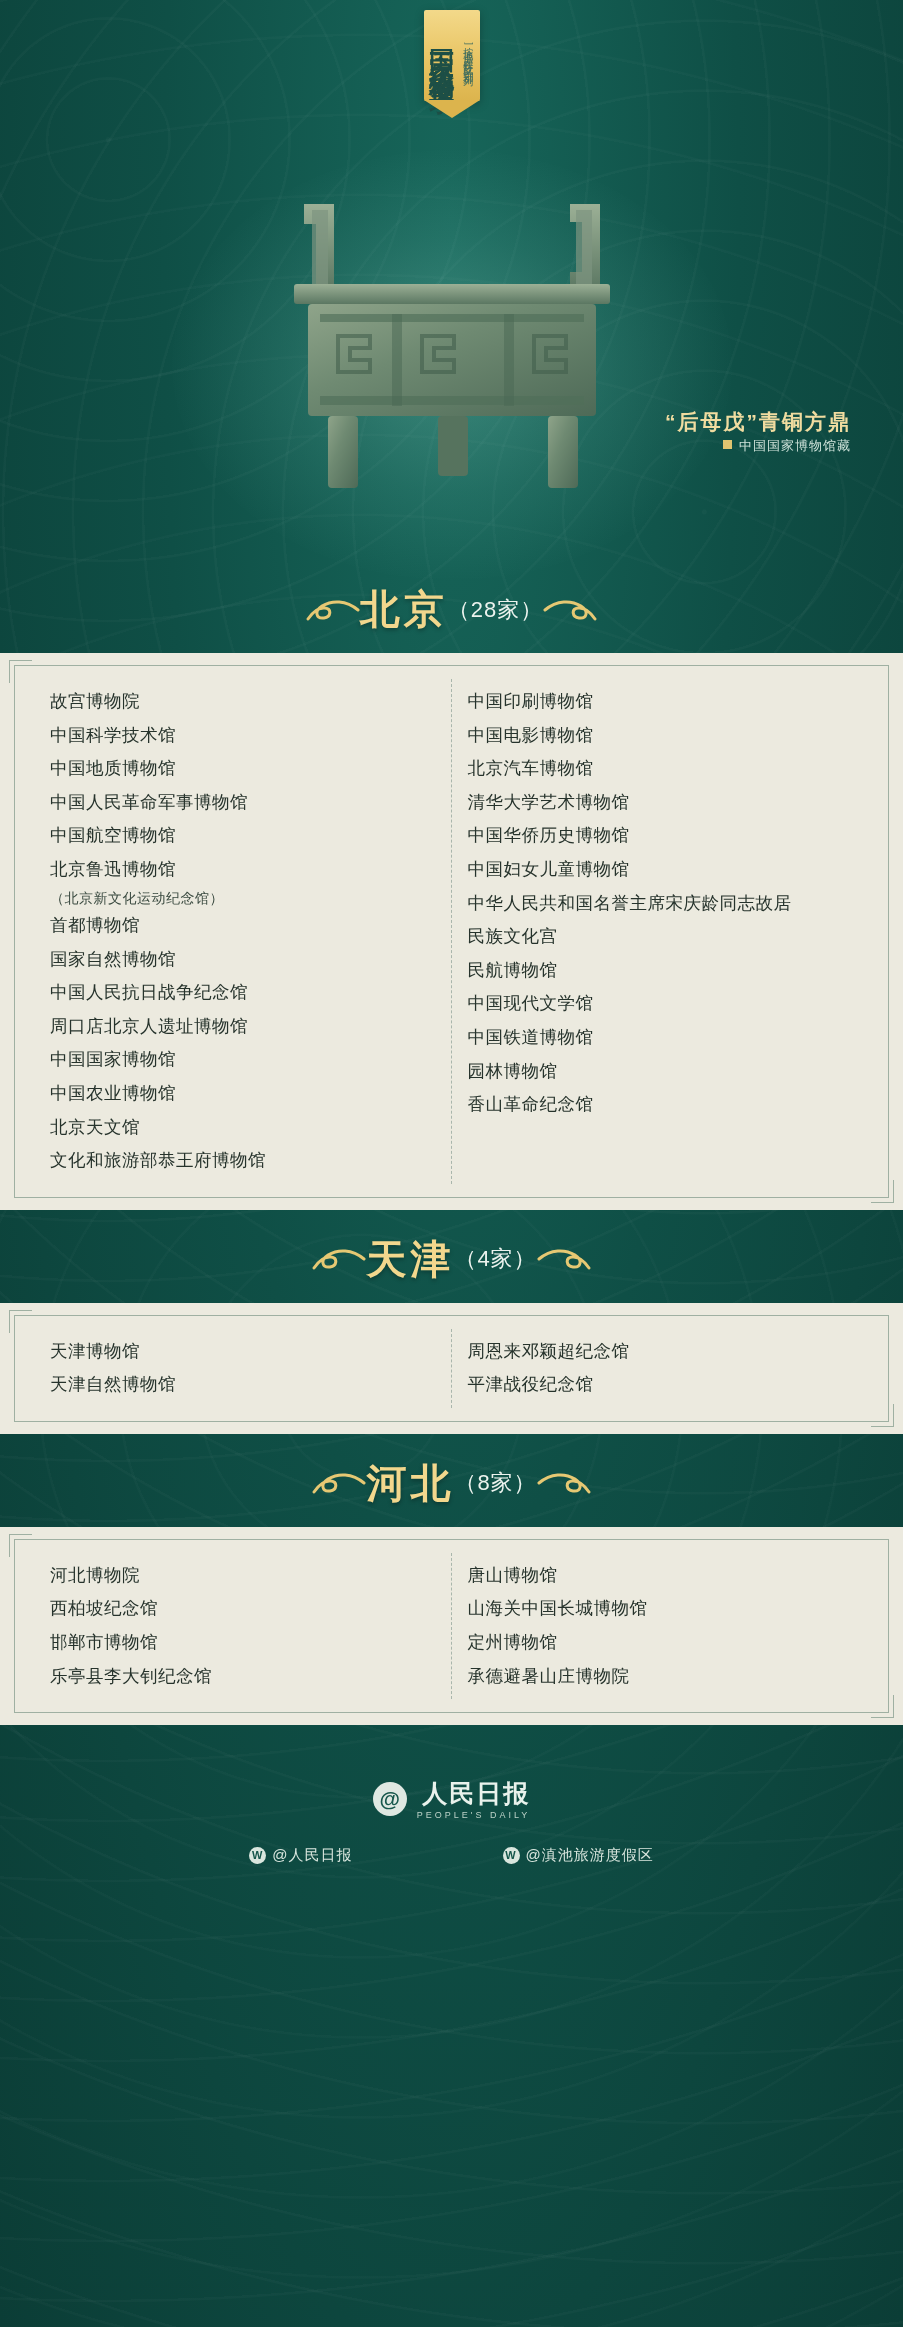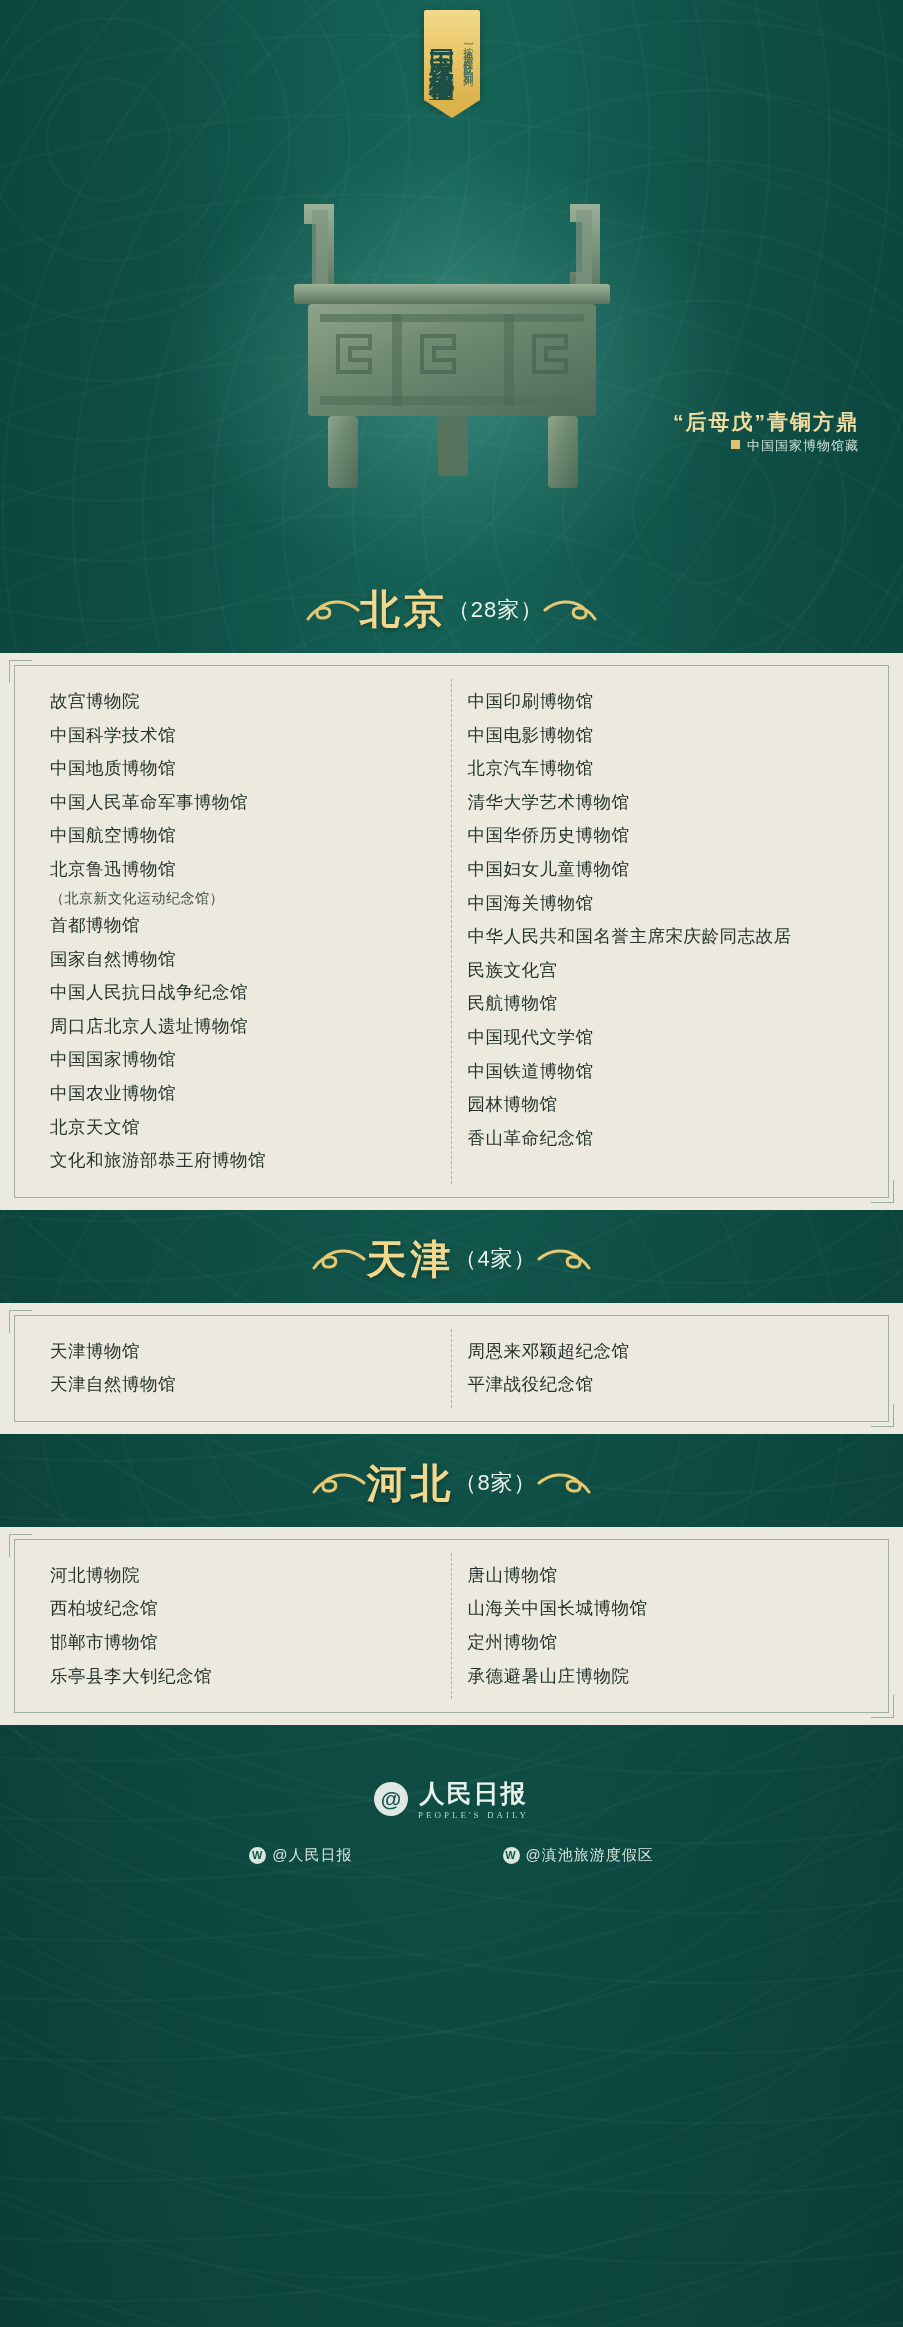--- a/index.html
+++ b/index.html
@@ -85,21 +85,21 @@
     position:absolute;
     left:50%;
     transform:translateX(-50%);
     top:196px;
     width:420px;
     height:300px;
     z-index:3;
   }
   .caption{
     position:absolute;
-    right:44px;
+    right:52px;
     top:408px;
     text-align:right;
     z-index:5;
   }
   .caption .c1{
     font-size:21px;
     color:#f0dca0;
     font-weight:bold;
     letter-spacing:2px;
   }
@@ -207,23 +207,22 @@
     width:34px;height:34px;
     border-radius:50%;
     background:#dfe8e2;
     color:#17574c;
     font-size:21px;
     line-height:34px;
     text-align:center;
     font-weight:bold;
   }
   .logo-text{
-    text-align:center;
+    text-align:right;
     color:#e9f2ec;
-    font-family:Liberation Serif, serif;
   }
   .logo-text .lt1{font-size:25px;font-weight:bold;letter-spacing:2px;}
   .logo-text .lt2{font-size:9px;letter-spacing:3px;color:#bcd2c8;}
 
   .bottom-bar{
     display:flex;
     align-items:center;
     justify-content:center;
     gap:150px;
     padding:16px 0 18px;
@@ -329,21 +328,20 @@
           <div class="item">北京天文馆</div>
           <div class="item">文化和旅游部恭王府博物馆</div>
         </div>
         <div class="col">
           <div class="item">中国印刷博物馆</div>
           <div class="item">中国电影博物馆</div>
           <div class="item">北京汽车博物馆</div>
           <div class="item">清华大学艺术博物馆</div>
           <div class="item">中国华侨历史博物馆</div>
           <div class="item">中国妇女儿童博物馆</div>
-          <div class="item">中国海关博物馆</div>
           <div class="item">中华人民共和国名誉主席宋庆龄同志故居</div>
           <div class="item">民族文化宫</div>
           <div class="item">民航博物馆</div>
           <div class="item">中国现代文学馆</div>
           <div class="item">中国铁道博物馆</div>
           <div class="item">园林博物馆</div>
           <div class="item">香山革命纪念馆</div>
         </div>
       </div>
     </div>

